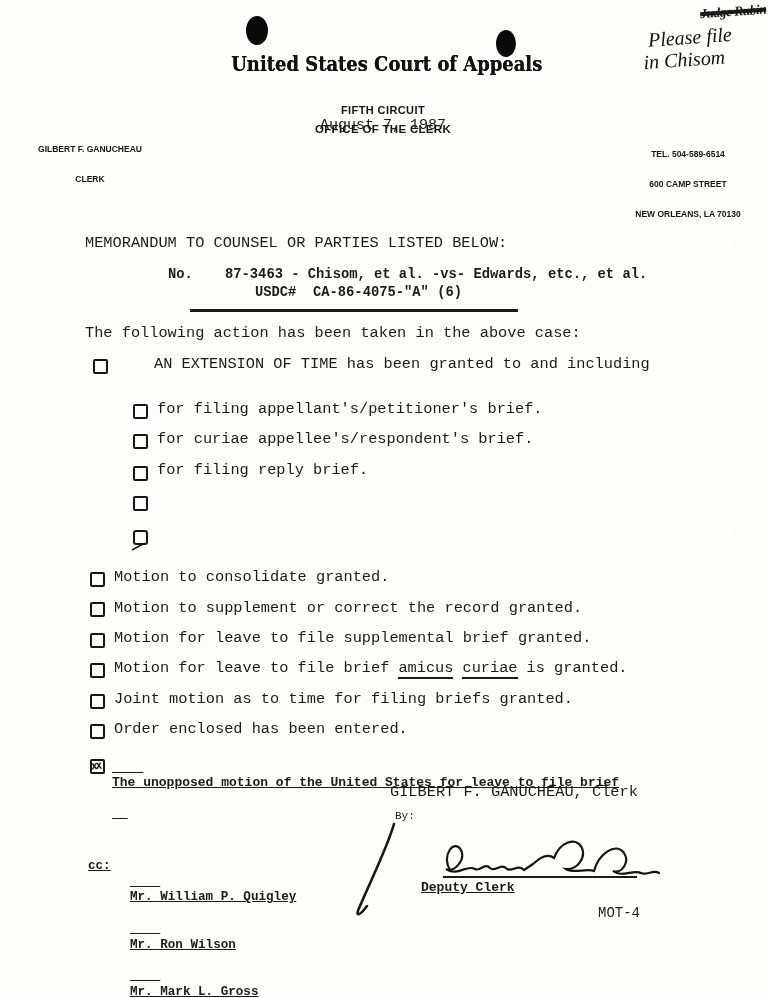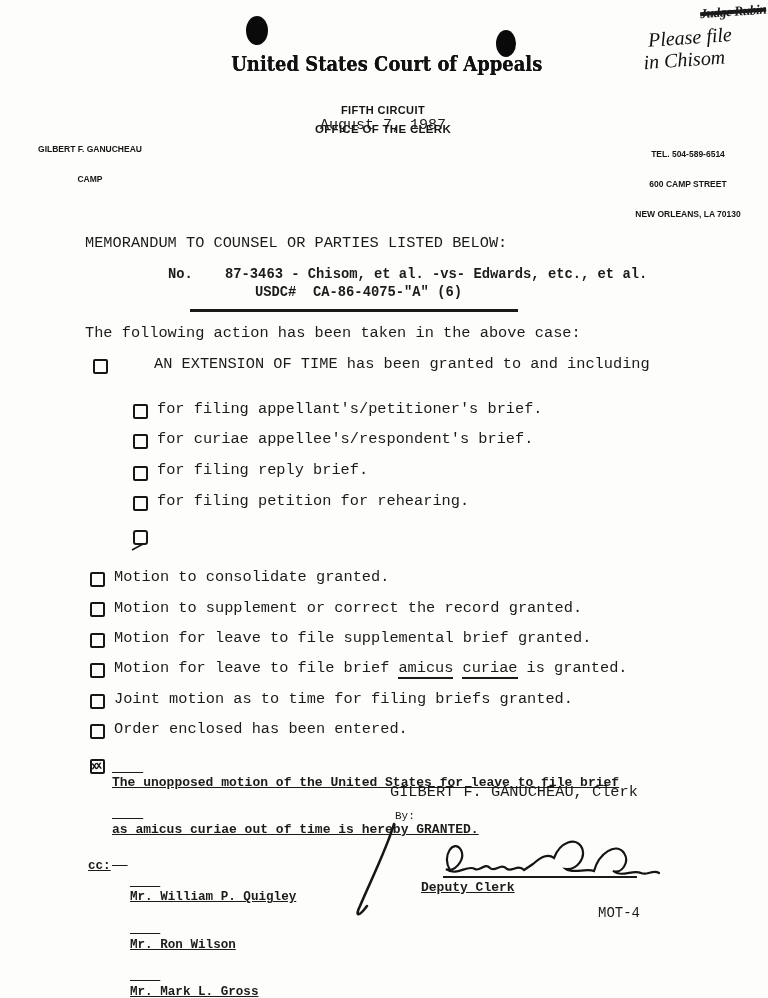--- a/index.html
+++ b/index.html
@@ -65,21 +65,21 @@
     <div class="hand l2">in Chisom</div>
   </div>
 
   <div class="abs ctr title" style="left:218px;top:53px;width:330px;">United States Court of Appeals</div>
   <div class="abs ctr sansb" style="left:233px;top:84px;width:300px;font-size:11px;letter-spacing:0.4px;">FIFTH CIRCUIT</div>
   <div class="abs ctr sansb" style="left:233px;top:103px;width:300px;font-size:11.5px;letter-spacing:0.3px;">OFFICE OF THE CLERK</div>
   <div class="abs ctr pica" style="left:233px;top:118px;width:300px;font-size:15px;">August 7, 1987</div>
 
   <div class="abs ctr sansb" style="left:25px;top:104px;width:130px;font-size:8.5px;line-height:10px;">
     <div>GILBERT F. GANUCHEAU</div>
-    <div>CAMP</div>
+    <div>CLERK</div>
   </div>
 
   <div class="abs ctr sansb" style="left:612px;top:109px;width:152px;font-size:8.5px;line-height:10px;">
     <div>TEL. 504-589-6514</div>
     <div>600 CAMP STREET</div>
     <div>NEW ORLEANS, LA 70130</div>
   </div>
 
   <div class="abs pica" style="left:85px;top:235px;">MEMORANDUM TO COUNSEL OR PARTIES LISTED BELOW:</div>
   <div class="abs case" style="left:168px;top:267px;">No.</div>
@@ -95,21 +95,20 @@
   <div class="cb" style="left:133px;top:404px;"></div>
   <div class="abs pica" style="left:157px;top:401px;">for filing appellant's/petitioner's brief.</div>
 
   <div class="cb" style="left:133px;top:434px;"></div>
   <div class="abs pica" style="left:157px;top:431px;">for curiae appellee's/respondent's brief.</div>
 
   <div class="cb" style="left:133px;top:466px;"></div>
   <div class="abs pica" style="left:157px;top:462px;">for filing reply brief.</div>
 
   <div class="cb" style="left:133px;top:496px;"></div>
-  <div class="abs pica" style="left:157px;top:493px;">for filing petition for rehearing.</div>
 
   <div class="cb" style="left:133px;top:530px;border-radius:3px;">
     <svg width="18" height="14" style="left:-5px;top:6px;">
       <path d="M2 12 L13 6" stroke="#1a1a1a" stroke-width="1.6" fill="none"></path>
     </svg>
   </div>
 
   <div class="cb" style="left:90px;top:572px;"></div>
   <div class="abs pica" style="left:114px;top:569px;">Motion to consolidate granted.</div>
 
@@ -126,21 +125,20 @@
   <div class="abs pica" style="left:114px;top:691px;">Joint motion as to time for filing briefs granted.</div>
 
   <div class="cb" style="left:90px;top:724px;"></div>
   <div class="abs pica" style="left:114px;top:721px;">Order enclosed has been entered.</div>
 
   <div class="cb" style="left:90px;top:759px;">
     <span class="mark">xx</span>
   </div>
   <div class="abs elite" style="left:112px;top:744px;font-size:13px;line-height:15.5px;">
     <div>The unopposed motion of the United States for leave to file brief</div>
-    <div>as amicus curiae out of time is hereby GRANTED.</div>
   </div>
 
   <div class="abs pica" style="left:390px;top:784px;">GILBERT F. GANUCHEAU, Clerk</div>
 
   <div class="abs elite" style="left:88px;top:859px;">cc:</div>
   <div class="abs elite" style="left:130px;top:859px;">
     <div>Mr. William P. Quigley</div>
     <div>Mr. Ron Wilson</div>
     <div>Mr. Mark L. Gross</div>
     

